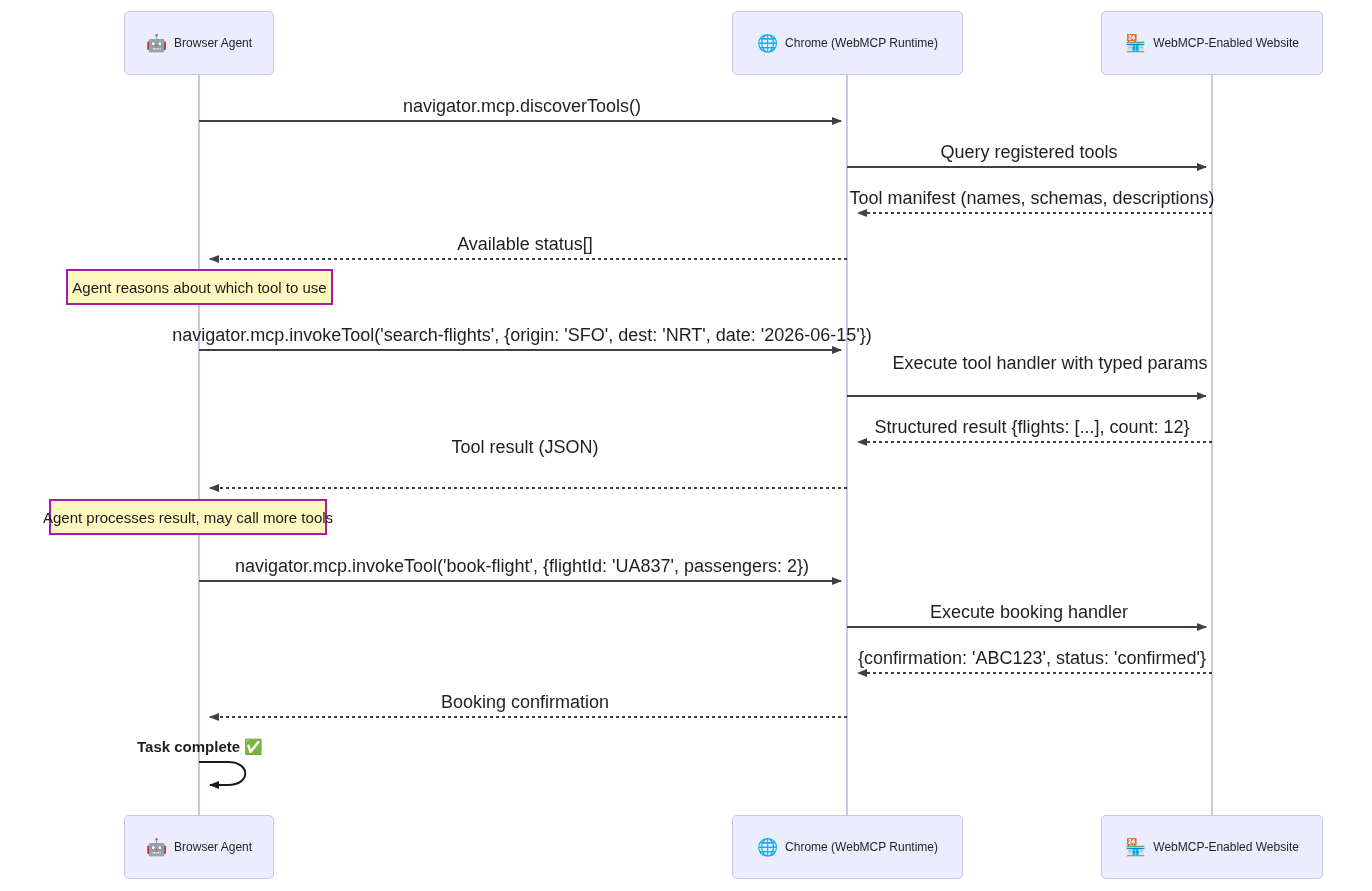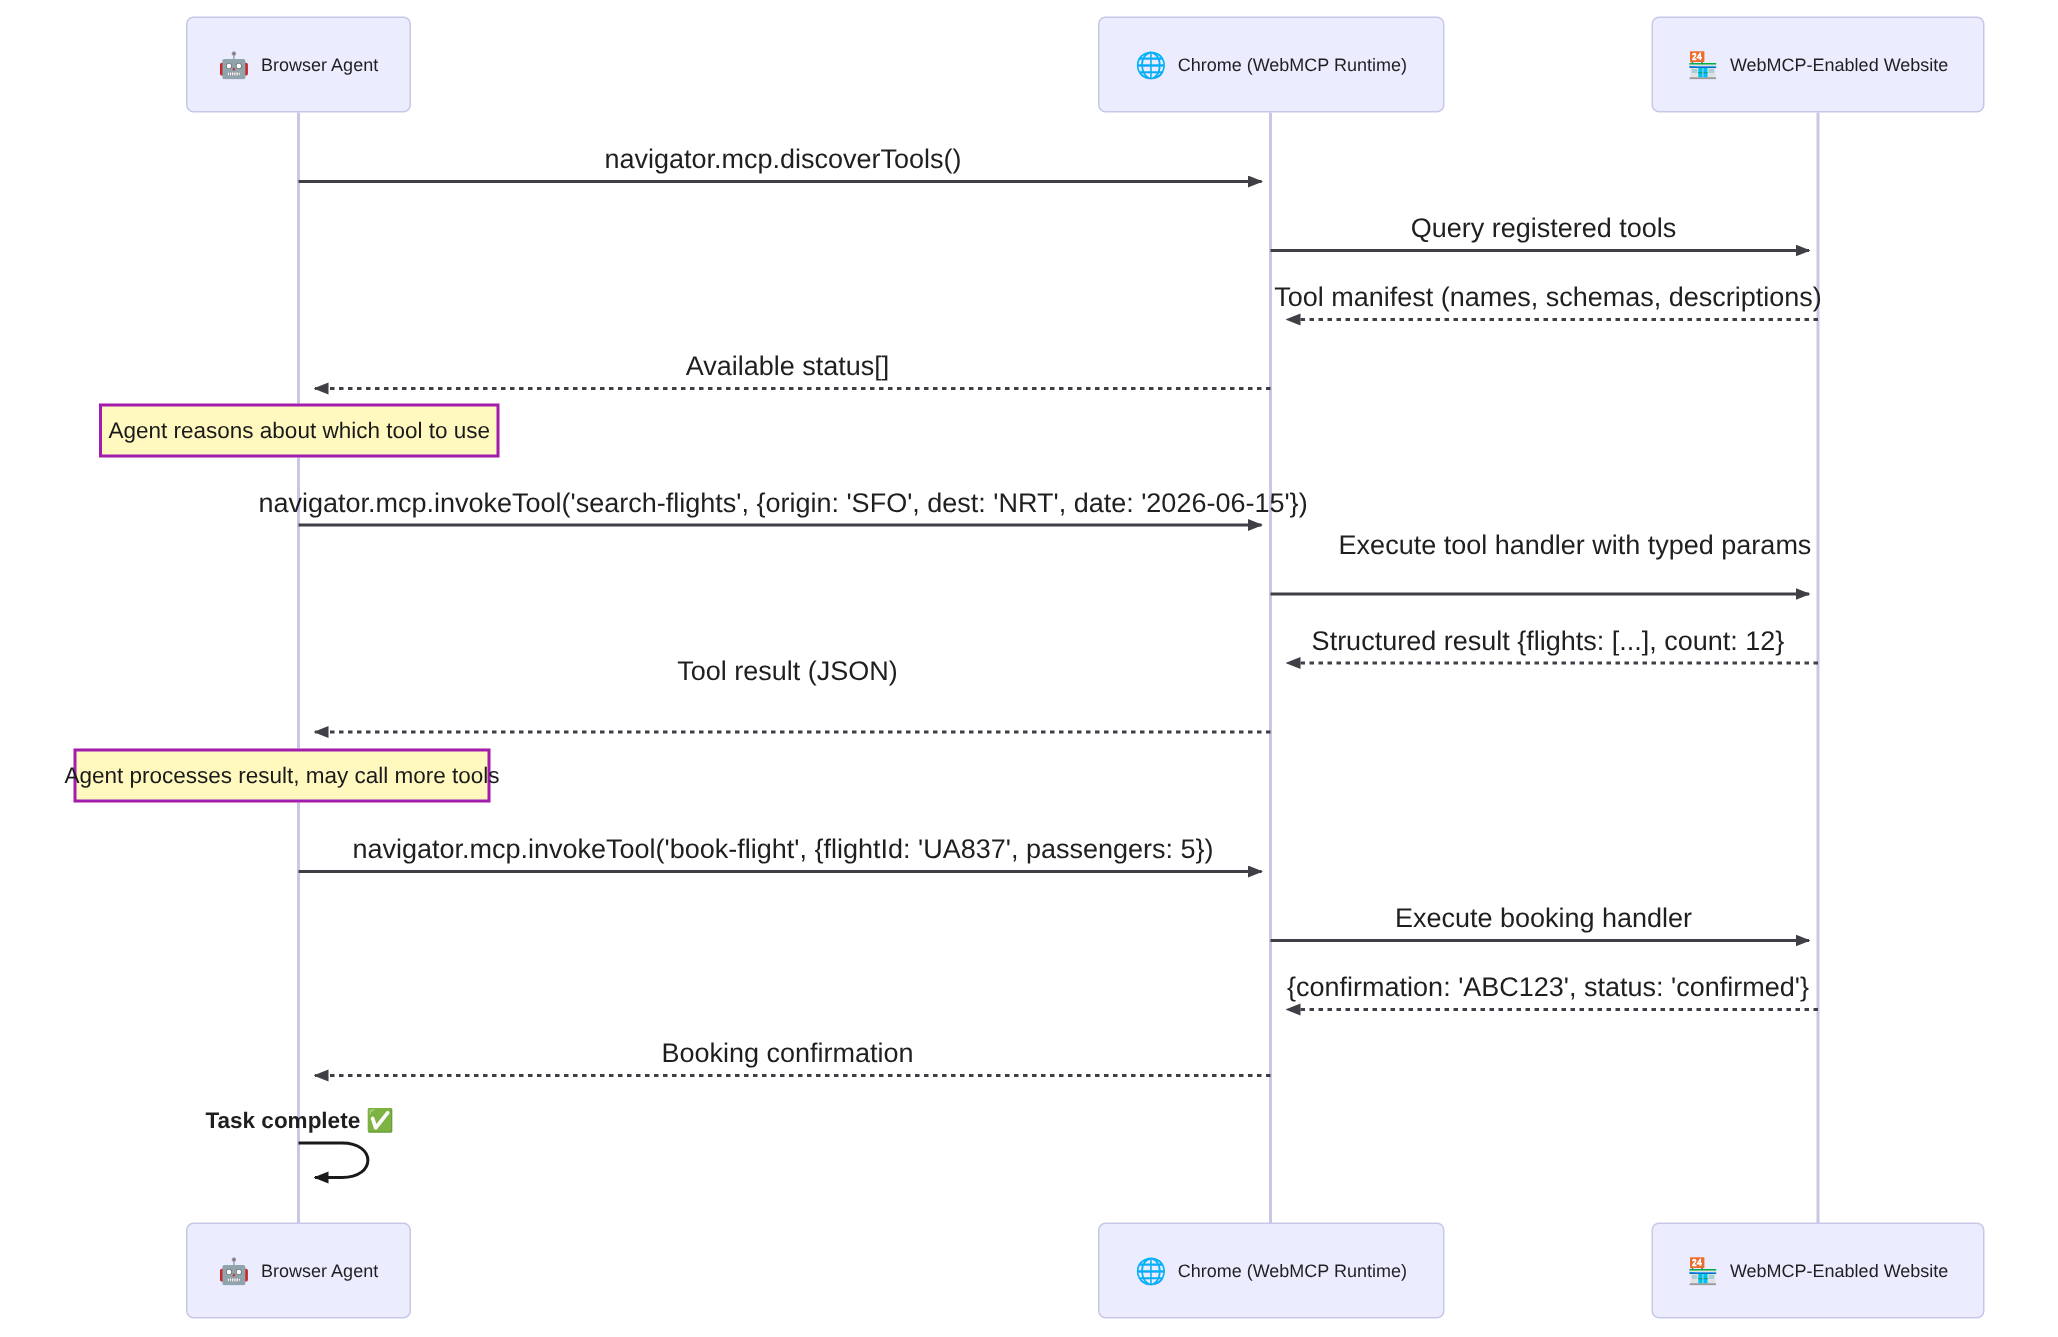--- a/index.html
+++ b/index.html
@@ -154,21 +154,21 @@
   </div>
 
   <div class="msg-label" style="left:522px;  top:96px;">navigator.mcp.discoverTools()</div>
   <div class="msg-label" style="left:1029px; top:142px;">Query registered tools</div>
   <div class="msg-label" style="left:1032px; top:188px;">Tool manifest (names, schemas, descriptions)</div>
   <div class="msg-label" style="left:525px;  top:234px;">Available status[]</div>
   <div class="msg-label" style="left:522px;  top:325px;">navigator.mcp.invokeTool('search-flights', {origin: 'SFO', dest: 'NRT', date: '2026-06-15'})</div>
   <div class="msg-label" style="left:1029px; top:353px;margin-left:21px;">Execute tool handler with typed params</div>
   <div class="msg-label" style="left:1032px; top:417px;">Structured result {flights: [...], count: 12}</div>
   <div class="msg-label" style="left:525px;  top:437px;">Tool result (JSON)</div>
-  <div class="msg-label" style="left:522px;  top:556px;">navigator.mcp.invokeTool('book-flight', {flightId: 'UA837', passengers: 5})</div>
+  <div class="msg-label" style="left:522px;  top:556px;">navigator.mcp.invokeTool('book-flight', {flightId: 'UA837', passengers: 2})</div>
   <div class="msg-label" style="left:1029px; top:602px;">Execute booking handler</div>
   <div class="msg-label" style="left:1032px; top:648px;">{confirmation: 'ABC123', status: 'confirmed'}</div>
   <div class="msg-label" style="left:525px;  top:692px;">Booking confirmation</div>
 
   <div class="selfmsg-label" style="left:137px; top:738px;">
     <span>Task complete</span>
     <span class="selfmsg-emoji">✅</span>
   </div>
 
   <div class="note-box" style="left:66px; top:269px; width:267px;">

